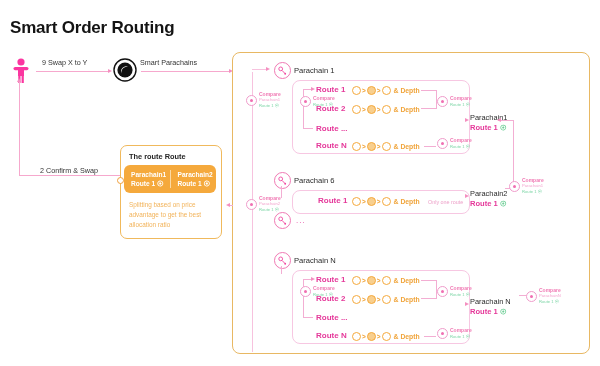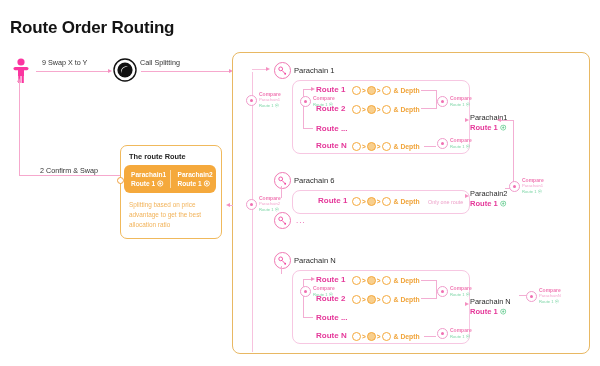--- a/index.html
+++ b/index.html
@@ -106,42 +106,42 @@
 
   
   .pk{position:absolute;background:#f7c2de;}
   .pkd{position:absolute;background:#f3aed3;}
 
   .dots{font-size:8px;color:#e5399a;letter-spacing:1px;}
 </style>
 </head>
 <body>
 
-<div class="abs" id="page-title">Route Order Routing</div>
+<div class="abs" id="page-title">Smart Order Routing</div>
 
 <div class="abs" id="user-icon">
   <svg width="18" height="26" viewBox="0 0 18 26">
     <circle cx="9" cy="4" r="3.6" fill="#fb36a0"></circle>
     <rect x="1.5" y="9" width="15" height="3.2" rx="1.6" fill="#fb36a0"></rect>
     <rect x="6" y="9" width="6" height="9" fill="#fb36a0"></rect>
     <rect x="6.3" y="17" width="2.2" height="8" fill="#fb36a0"></rect>
     <rect x="9.6" y="17" width="2.2" height="8" fill="#fb36a0"></rect>
   </svg>
 </div>
 
 <div class="abs" id="hub-icon">
   <svg width="24" height="24" viewBox="0 0 24 24">
     <circle cx="12" cy="12" r="11" fill="#fff" stroke="#111" stroke-width="1.4"></circle>
     <circle cx="12" cy="12" r="7.6" fill="#111"></circle>
     <path d="M8.6 15.4 a5 5 0 0 1 6.6 -6.6 a5.6 5.6 0 0 0 -6.6 6.6 z" fill="#fff"></path>
   </svg>
 </div>
 
 <div class="abs flow-label" id="label-swap">9  Swap X to Y</div>
-<div class="abs flow-label" id="label-call">Call Splitting</div>
+<div class="abs flow-label" id="label-call">Smart Parachains</div>
 <div class="abs flow-label" id="label-confirm">2  Confirm &amp; Swap</div>
 
 <div class="abs pinkline" id="arrow1"></div>
 <div class="abs arrowhead" style="left:108px;top:69px;"></div>
 <div class="abs pinkline" id="arrow2"></div>
 <div class="abs arrowhead" style="left:229px;top:69px;"></div>
 <div class="abs pinkline" id="ret-h"></div>
 <div class="abs pinkline-v" id="ret-v"></div>
 <div class="abs arrowhead up" style="left:17px;top:78px;"></div>
 

